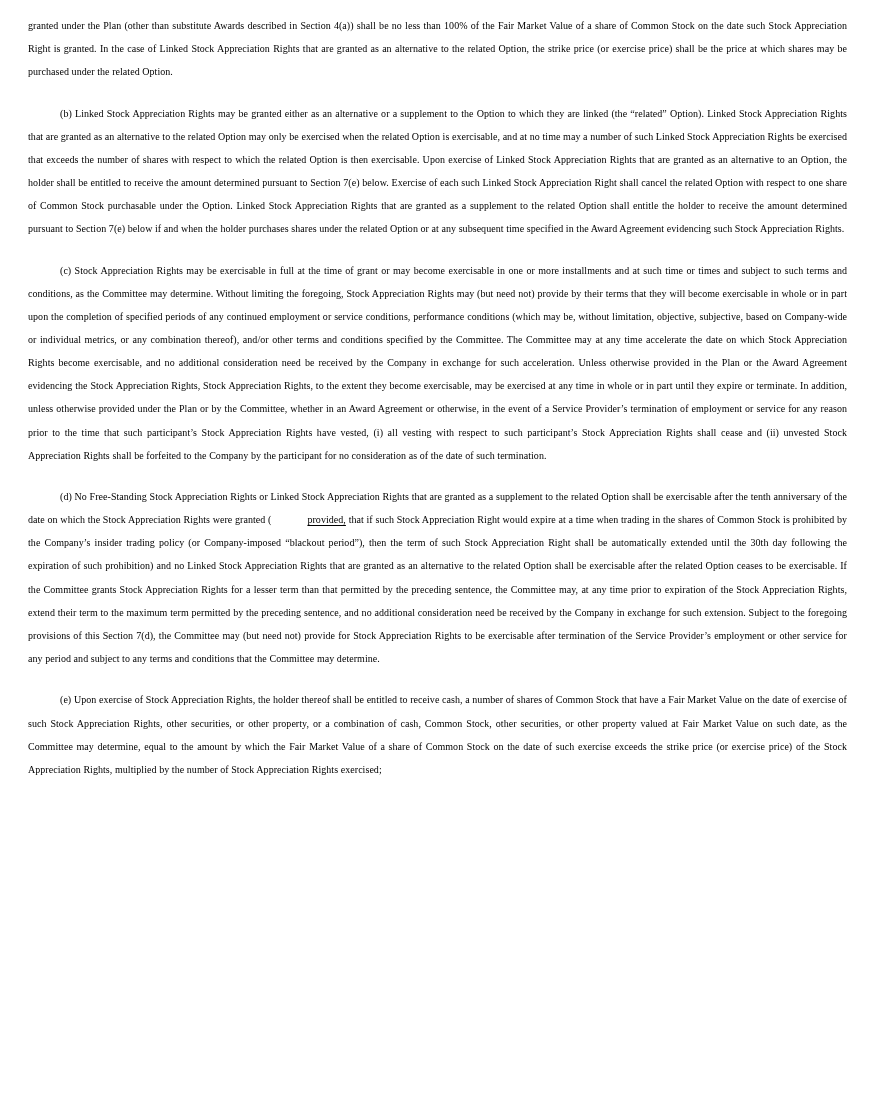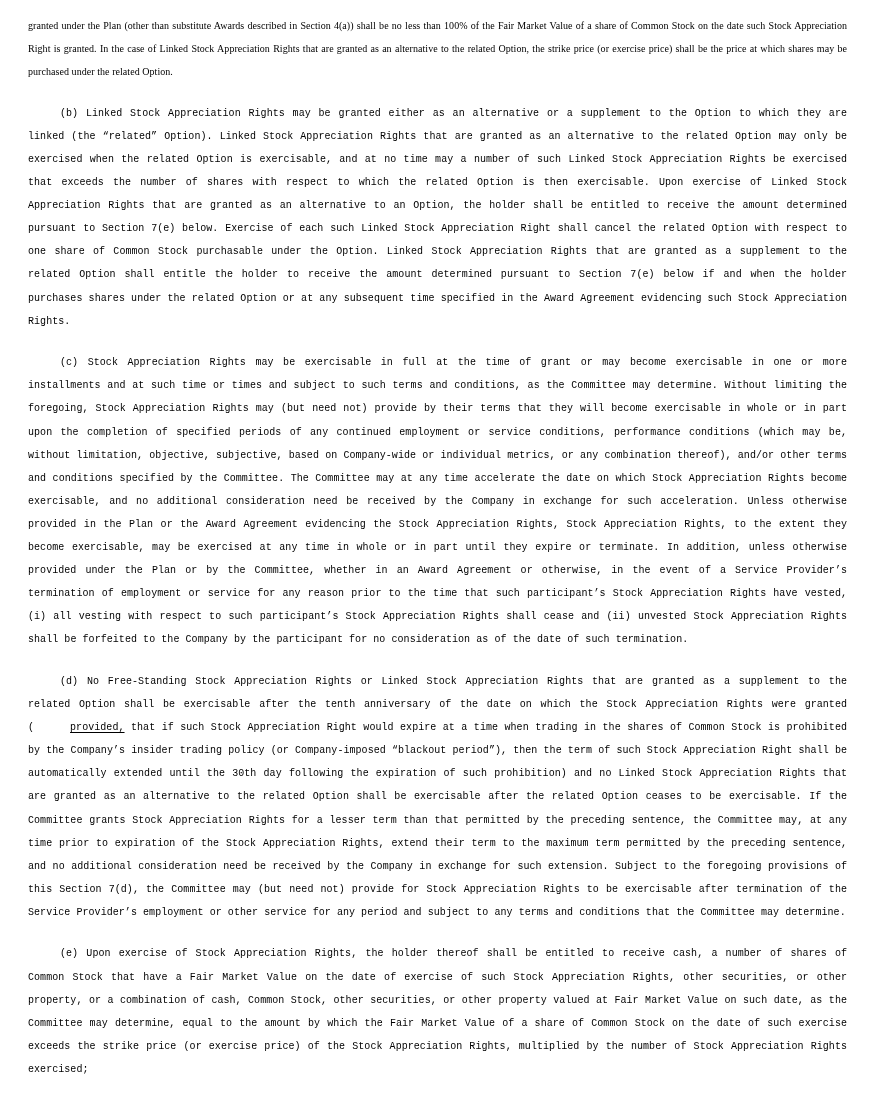--- a/index.html
+++ b/index.html
@@ -30,21 +30,20 @@
     font-size: 10px;
     line-height: 23.1px;
     text-align: justify;
     text-justify: inter-word;
     letter-spacing: 0.005em;
     word-spacing: 0.004em;
     hyphens: none;
   }
   p.para.indent {
     text-indent: 32px;
-    font-family: Liberation Mono, monospace;
   }
   p.para.gap {
     margin-top: 18.5px;
   }
   
   .u {
     text-decoration: underline;
     text-underline-offset: 1.5px;
     margin-left: 36px;
   }

